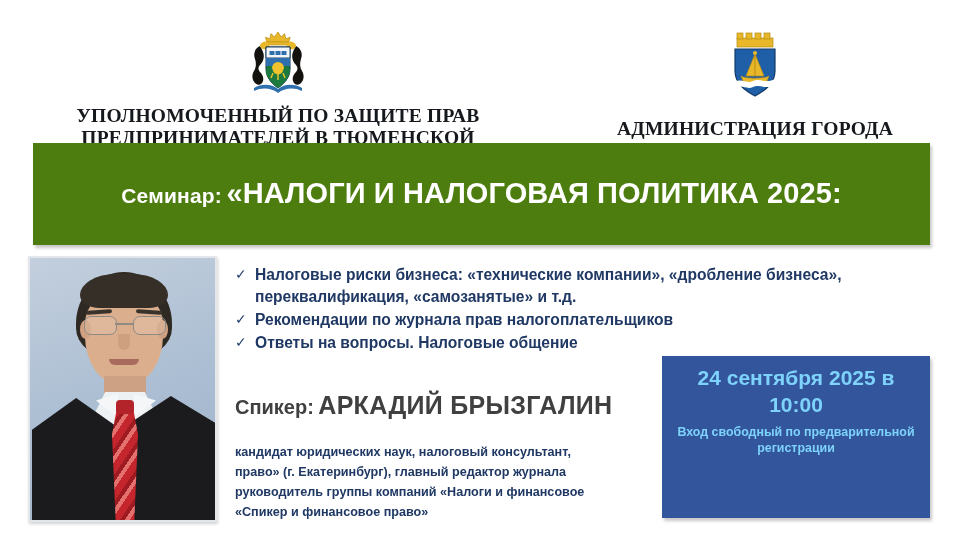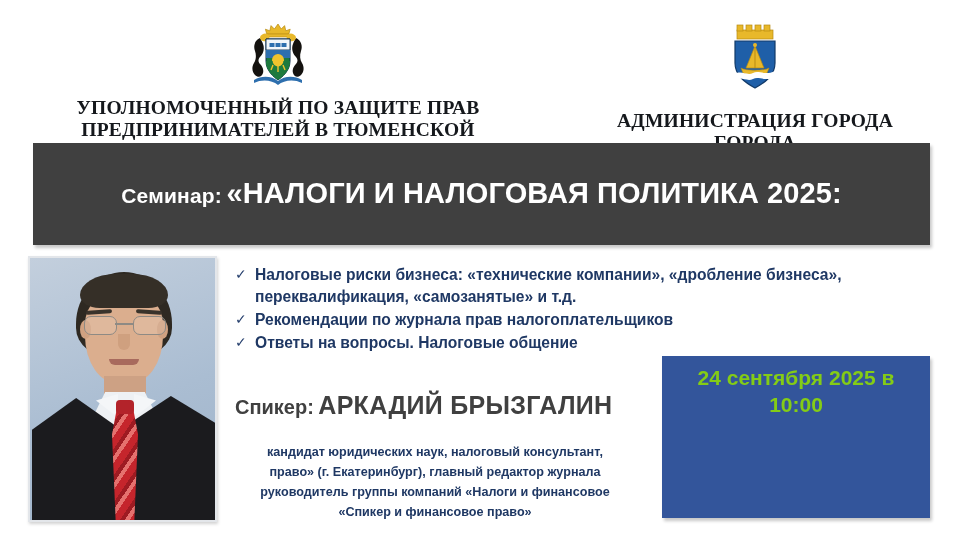--- a/index.html
+++ b/index.html
@@ -18,21 +18,21 @@
   .poster {
     position: absolute;
     left: 0; top: 0;
     width: 960px; height: 540px;
     background: #ffffff;
   }
 
   
   .header {
     position: absolute;
-    left: 0; top: 8px;
+    left: 0; top: 16px;
     width: 960px; height: 140px;
   }
   .org-block {
     position: absolute;
     text-align: center;
   }
   .org-left  { left: 38px;  top: 12px; width: 480px; }
   .org-right { left: 560px; top: 12px; width: 390px; }
 
   .emblem-wrap {
@@ -49,21 +49,21 @@
     letter-spacing: 0.2px;
   }
   .org-left .org-title  { font-size: 19.5px; margin-top: 5px; }
   .org-right .org-title { font-size: 19.5px; margin-top: 18px; }
 
   
   .banner {
     position: absolute;
     left: 33px; top: 143px;
     width: 897px; height: 102px;
-    background: #404040;
+    background: #4d7c0f;
     box-shadow: 2px 3px 3px rgba(0,0,0,0.22);
     display: flex;
     align-items: center;
     justify-content: center;
   }
   .banner-inner {
     width: 860px;
     text-align: center;
     color: #ffffff;
     line-height: 1.18;
@@ -258,31 +258,30 @@
     letter-spacing: 0.3px;
   }
   .speaker-bio {
     position: absolute;
     left: 235px; top: 443px;
     width: 400px;
     color: #1f3864;
     font-size: 12.6px;
     font-weight: bold;
     line-height: 1.58;
-    text-align: center;
   }
 
   
   .infobox {
     position: absolute;
     left: 662px; top: 356px;
     width: 268px; height: 162px;
     background: #33559b;
     box-shadow: 2px 3px 3px rgba(0,0,0,0.22);
-    color: #84cc16;
+    color: #7dd3fc;
     text-align: center;
     padding-top: 9px;
     box-sizing: border-box;
   }
   .info-date {
     font-size: 21px;
     font-weight: bold;
     line-height: 1.28;
     padding: 0 8px;
   }
@@ -439,15 +438,16 @@
   </div>
   <div class="speaker-bio">
     <div>кандидат юридических наук, налоговый консультант,</div>
     <div>право» (г. Екатеринбург), главный редактор журнала</div>
     <div>руководитель группы компаний «Налоги и финансовое</div>
     <div>«Спикер и финансовое право»</div>
   </div>
 
   <div class="infobox">
     <div class="info-date">24 сентября 2025 в 10:00</div>
+    <div class="info-note">Вход свободный по предварительной регистрации</div>
   </div>
 
 </div>
 
 </body></html>

